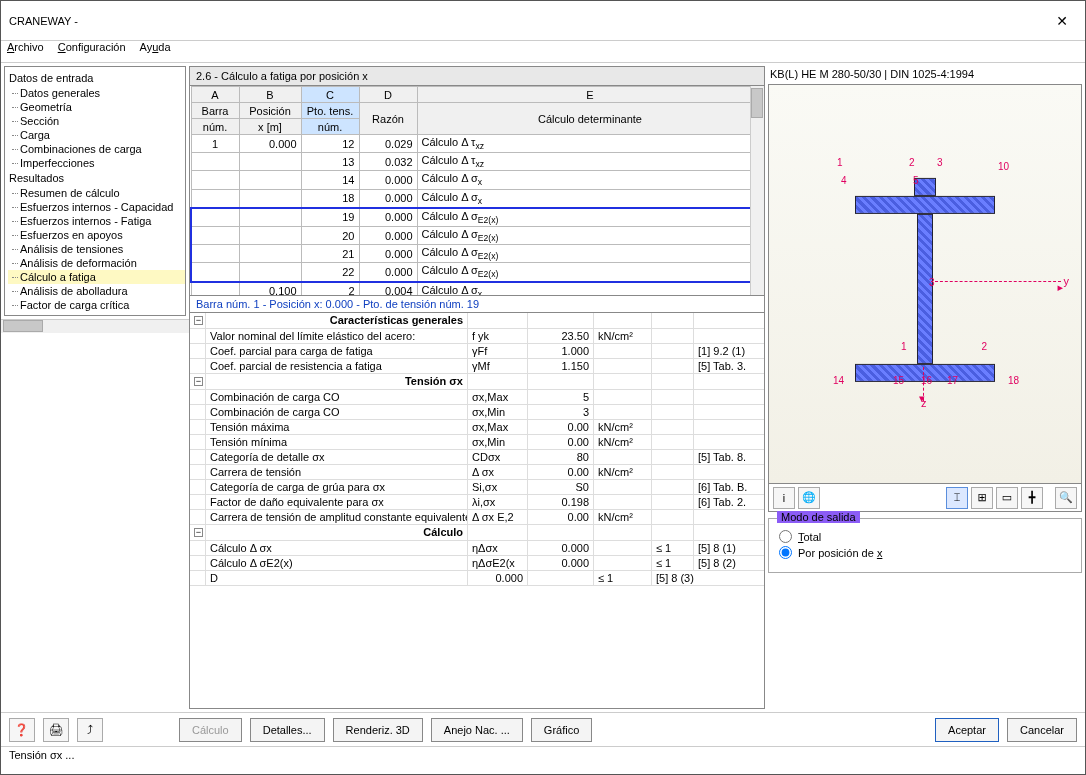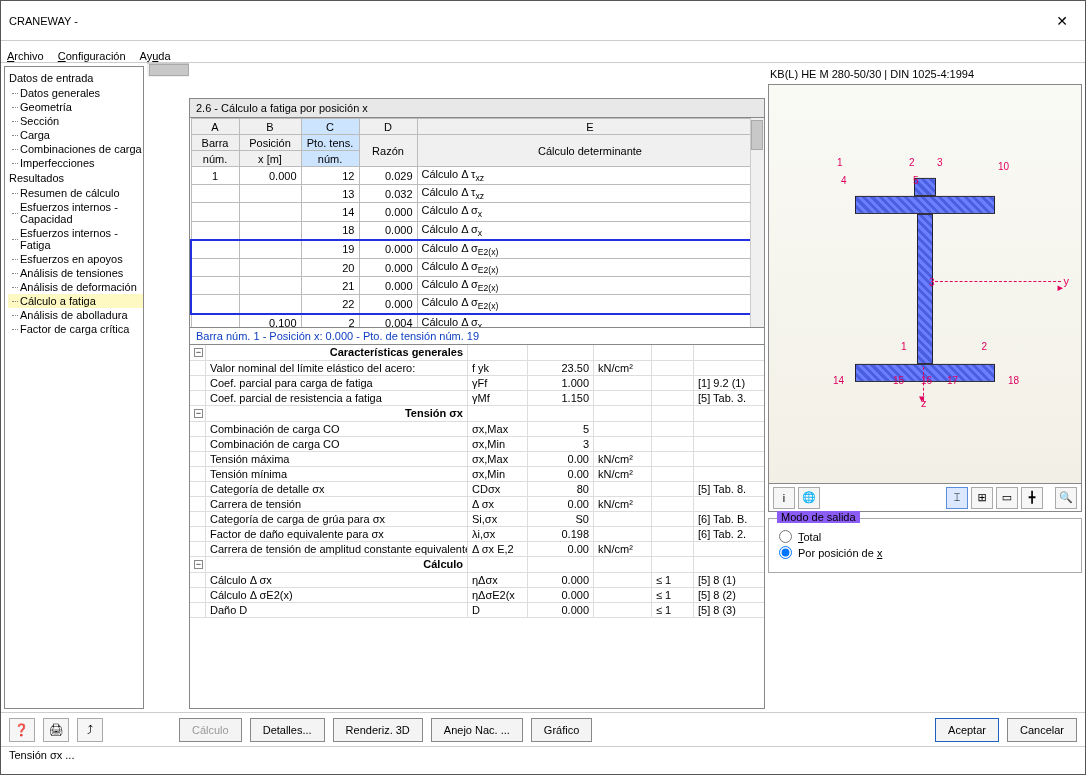--- a/index.html
+++ b/index.html
@@ -1,33 +1,33 @@
 <!DOCTYPE html>
 <html><head>
 <meta charset="utf-8">
 <style>
   * { box-sizing: border-box; }
   body { margin:0; font-family:"Segoe UI",Tahoma,sans-serif; font-size:11px; background:#fff; color:#000; }
   .window { width:1086px; height:775px; border:1px solid #555; display:flex; flex-direction:column; }
   .titlebar { height:40px; display:flex; align-items:center; padding:0 8px; border-bottom:1px solid #ccc; }
   .titlebar .title { flex:1; }
   .close { width:30px; text-align:center; font-size:14px; }
-  .menubar { height:22px; display:flex; align-items:flex-end; padding:0 6px; border-bottom:1px solid #ccc; }
+  .menubar { height:22px; display:flex; align-items:flex-start; padding:0 6px; border-bottom:1px solid #ccc; }
   .menubar span { margin-right:14px; }
   .menubar span u { text-decoration:underline; }
   .body { flex:1; display:flex; overflow:hidden; }
   
   .tree { width:182px; border:1px solid #888; margin:3px; padding:3px 0 3px 3px; overflow:auto; font-size:11px; }
   .tree-hdr { font-size:11px; padding:2px 1px; }
   .tree-item { padding:1px 0 1px 12px; position:relative; }
   .tree-item::before { content:""; position:absolute; left:4px; top:50%; width:6px; border-top:1px dotted #888; }
   .tree-item.sel { background:#fef9c3; }
   
   .mid { flex:1; display:flex; flex-direction:column; margin:3px 0 3px 0; overflow:hidden; }
-  .panel-title { background:#e8e8e8; border:1px solid #888; padding:3px 6px; font-size:11px;margin-top:32px; }
+  .panel-title { background:#e8e8e8; border:1px solid #888; padding:3px 6px; font-size:11px; }
   .grid { border:1px solid #888; border-top:none; height:210px; overflow:hidden; position:relative; }
   table { border-collapse:collapse; width:100%; table-layout:fixed; }
   th,td { border:1px solid #bbb; padding:1px 4px; font-size:11px; height:16px; white-space:nowrap; overflow:hidden; }
   th { background:#f0f0f0; font-weight:normal; text-align:center; }
   .col-a{width:48px}.col-b{width:62px}.col-c{width:58px}.col-d{width:58px}.col-e{width:auto}
   td.r { text-align:right; }
   td.c { text-align:center; }
   tr.hl td { border-top:2px solid #2030e0; border-bottom:none; }
   tr.hlm td { border-bottom:none; }
   tr.hle td { border-bottom:2px solid #2030e0; }
@@ -80,21 +80,21 @@
     <span class="title">CRANEWAY -</span>
     <span class="close">✕</span>
   </div>
   <div class="menubar">
     <span><u>A</u>rchivo</span>
     <span><u>C</u>onfiguración</span>
     <span>Ay<u>u</u>da</span>
   </div>
   <div class="body">
 
-    <div style="display:flex;flex-direction:row;width:188px;">
+    <div style="display:flex;flex-direction:column;width:188px;">
       <div class="tree">
         <div class="tree-hdr">Datos de entrada</div>
         <div id="tg1">
             <div class="tree-item">Datos generales</div>
             <div class="tree-item">Geometría</div>
             <div class="tree-item">Sección</div>
             <div class="tree-item">Carga</div>
             <div class="tree-item">Combinaciones de carga</div>
             <div class="tree-item">Imperfecciones</div>
           </div>
@@ -367,21 +367,20 @@
             <div></div>
             <div>Cálculo Δ σE2(x)</div>
             <div>ηΔσE2(x</div>
             <div class="num">0.000</div>
             <div></div>
             <div>≤ 1</div>
             <div>[5] 8 (2)</div>
           </div>
           <div class="drow">
             <div></div>
-            <div>Daño D</div>
             <div>D</div>
             <div class="num">0.000</div>
             <div></div>
             <div>≤ 1</div>
             <div>[5] 8 (3)</div>
           </div>
         </div>
     </div>
 
     <div class="right">

